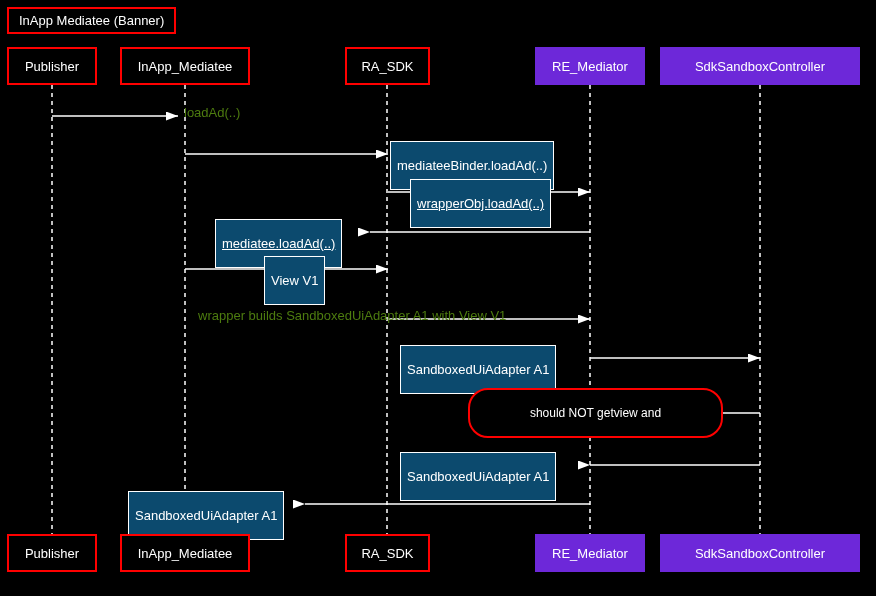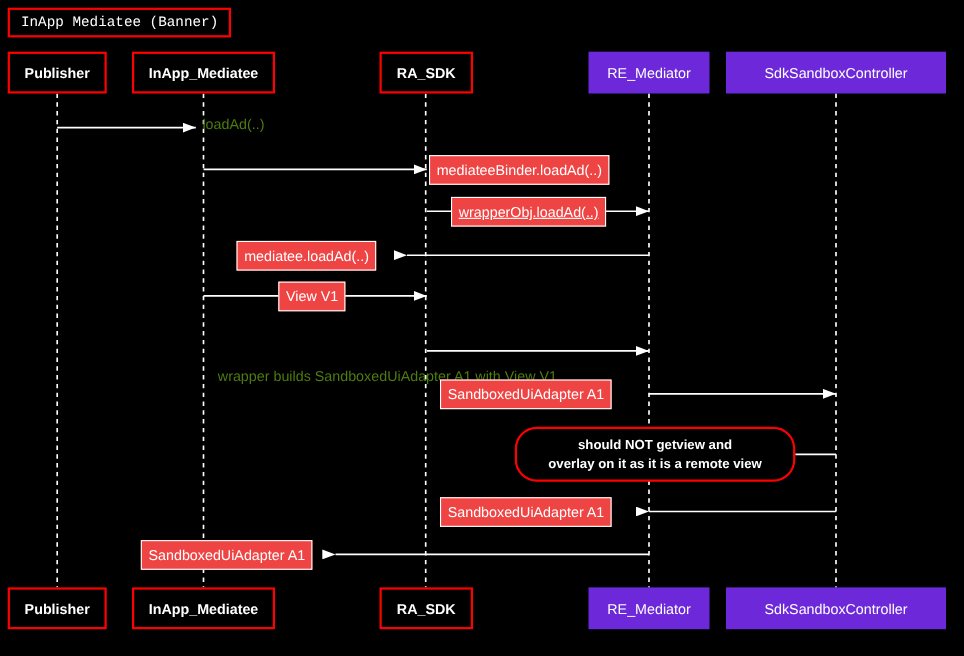--- a/index.html
+++ b/index.html
@@ -18,58 +18,56 @@
       position: absolute;
       border: 2px solid red;
       background: #000;
       color: #fff;
       padding: 0 8px;
       white-space: nowrap;
       display: flex;
       align-items: center;
       justify-content: center;
       text-align: center;
-      font-weight: bold;
     }
 
     .box-blue {
       position: absolute;
       background: #6d28d9;
       color: #fff;
       padding: 4px 8px;
       white-space: nowrap;
       display: flex;
       align-items: center;
       justify-content: center;
       text-align: center;
     }
 
     .label {
       position: absolute;
       color: #fff;
       white-space: nowrap;
-      background: #ef4444;
+      background: #0c4a6e;
       border: 1px solid #fff;
-      padding: 5px 6px;
+      padding: 16px 6px;
     }
 
     .label-noborder {
       position: absolute;
       color: #4d7c0f;
       white-space: nowrap;
       padding: 2px 6px;
     }
 
     .title-box {
       position: absolute;
       border: 2px solid red;
       background: #000;
       color: #fff;
       padding: 4px 8px;
-      font-family: Liberation Mono, monospace;
     }
 
     svg.arrows {
       position: absolute;
       top: 0;
       left: 0;
       width: 876px;
       height: 596px;
       pointer-events: none;
     }
@@ -152,42 +150,41 @@
 
 <div class="label-noborder" style="left:178px; top:103px;">
   <span>loadAd(..)</span>
 </div>
 <div class="label" style="left:390px; top:141px;">
   <span>mediateeBinder.loadAd(..)</span>
 </div>
 <div class="label" style="left:410px; top:179px;text-decoration:underline;">
   <span>wrapperObj.loadAd(..)</span>
 </div>
-<div class="label" style="left:215px; top:219px;">
+<div class="label" style="left:215px; top:219px;text-decoration:underline;">
   <span>mediatee.loadAd(..)</span>
 </div>
-<div class="label" style="left:253px; top:256px;text-align:right;">
+<div class="label" style="left:264px; top:256px;text-align:right;">
   <span>View V1</span>
 </div>
-<div class="label-noborder" style="left:192px; top:306px;margin-top:26px;">
+<div class="label-noborder" style="left:192px; top:306px;">
   <span>wrapper builds SandboxedUiAdapter A1 with View V1</span>
 </div>
 <div class="label" style="left:400px; top:345px;">
   <span>SandboxedUiAdapter A1</span>
 </div>
 <div class="label" style="left:400px; top:452px;">
   <span>SandboxedUiAdapter A1</span>
 </div>
 <div class="label" style="left:128px; top:491px;">
   <span>SandboxedUiAdapter A1</span>
 </div>
 
 <div class="box" style="left:468px; top:388px; width:255px; height:50px; flex-direction:column; font-size:12px; line-height:1.4;border-radius:20px;">
   <span>should NOT getview and</span>
-  <span>overlay on it as it is a remote view</span>
 </div>
 
 <div class="box" style="left:7px; top:534px; width:90px; height:38px;">
   <span>Publisher</span>
 </div>
 <div class="box" style="left:120px; top:534px; width:130px; height:38px;">
   <span>InApp_Mediatee</span>
 </div>
 <div class="box" style="left:345px; top:534px; width:85px; height:38px;">
   <span>RA_SDK</span>

